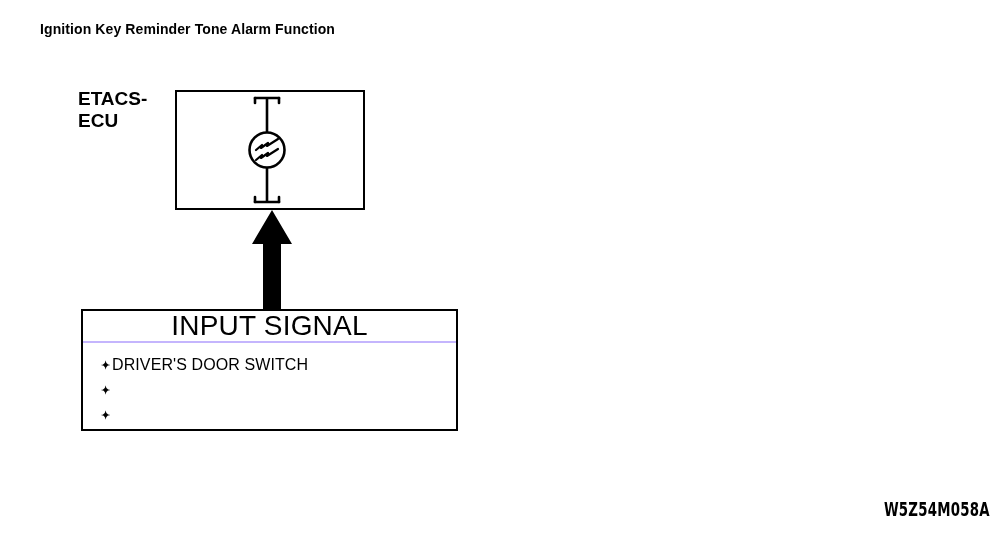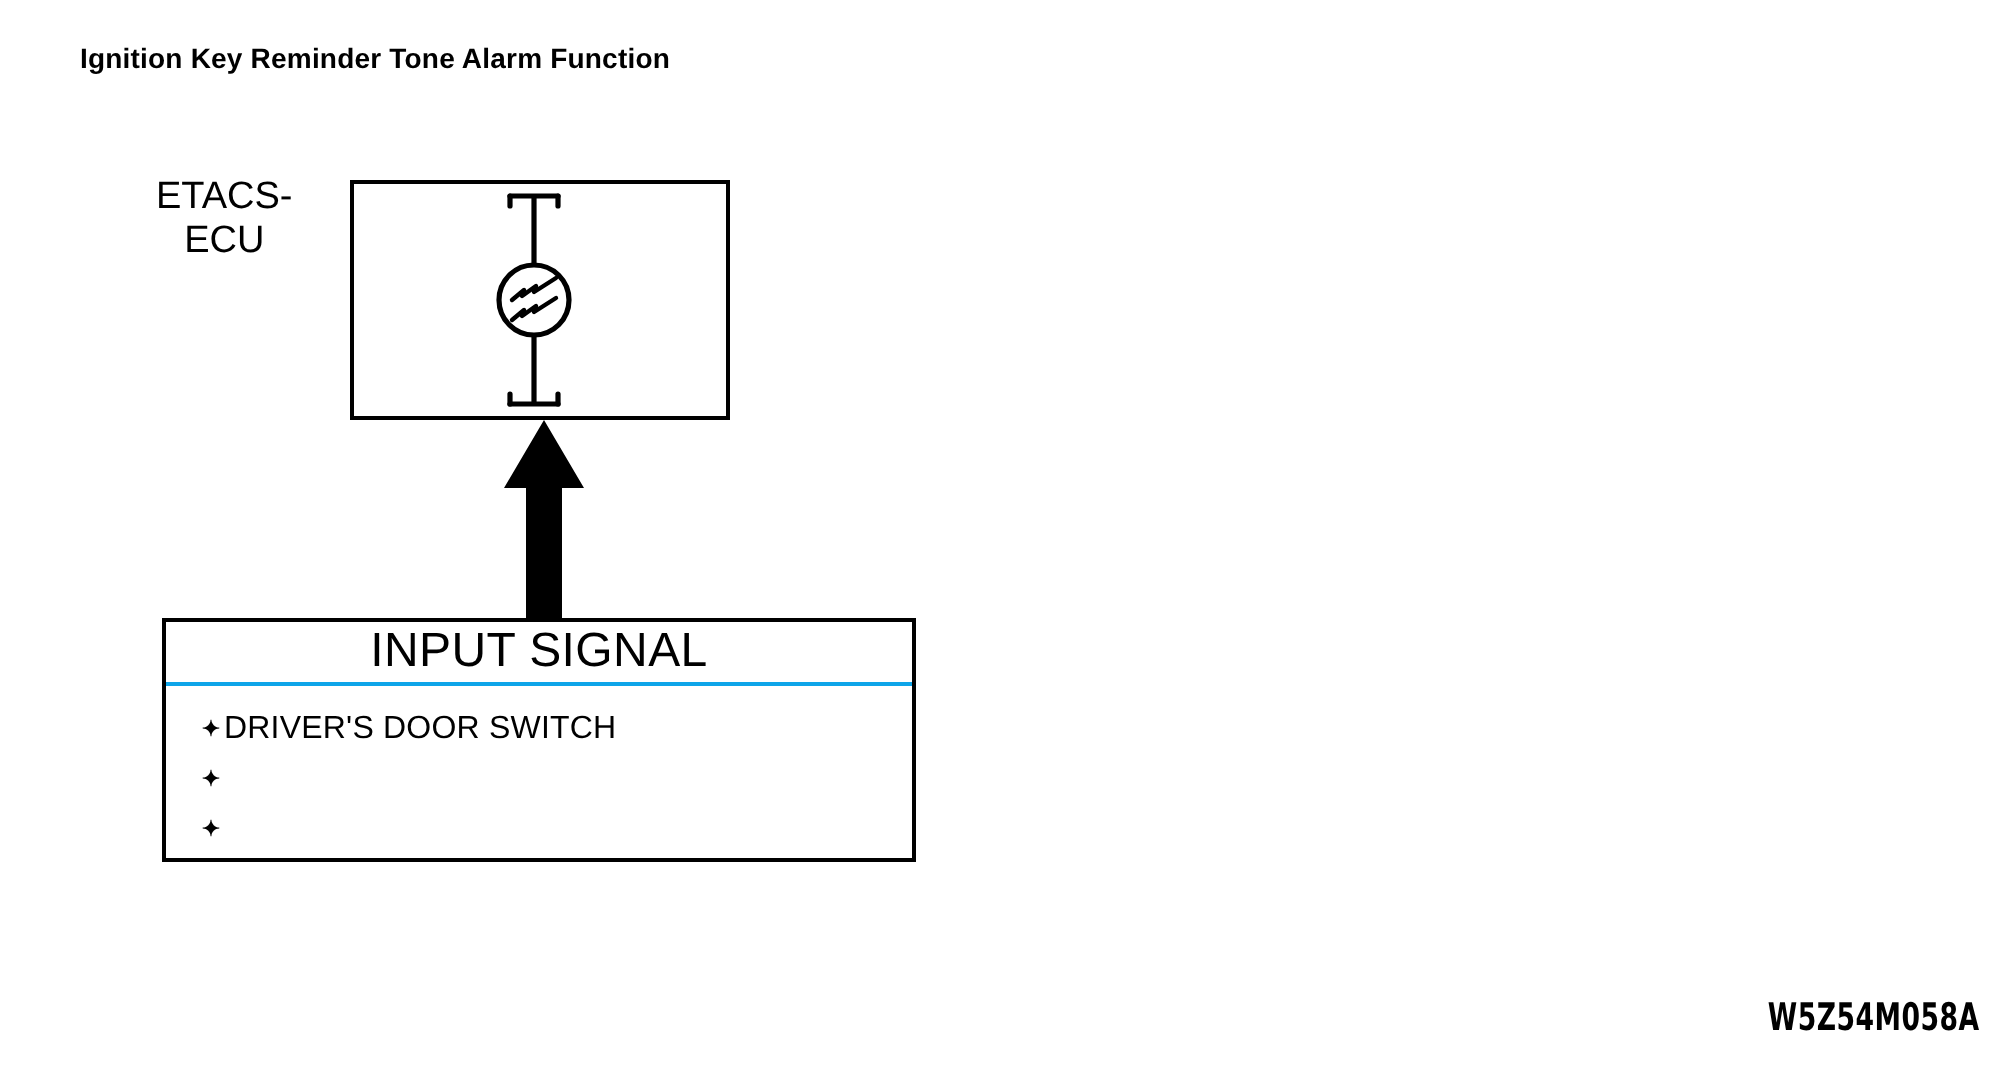--- a/index.html
+++ b/index.html
@@ -29,23 +29,22 @@
     margin-left: 16px;
   }
 
   
   #ecu-label {
     position: absolute;
     left: 78px;
     top: 88px;
     font-size: 19px;
     line-height: 22px;
-    font-weight: normal;
+    font-weight: bold;
     white-space: nowrap;
-    text-align: center;
   }
 
   
   #ecu-box {
     position: absolute;
     left: 175px;
     top: 90px;
     width: 190px;
     height: 120px;
     border: 2px solid #000000;
@@ -75,25 +74,25 @@
     left: 81px;
     top: 309px;
     width: 377px;
     height: 122px;
     border: 2px solid #000000;
     background: #ffffff;
     box-sizing: border-box;
   }
   #input-signal-header {
     height: 30px;
-    border-bottom: 2px solid #0ea5e9;
+    border-bottom: 2px solid #c4b5fd;
     display: flex;
     align-items: center;
     justify-content: center;
-    font-size: 24px;
+    font-size: 28px;
     letter-spacing: 0.2px;
   }
   #input-signal-list {
     padding: 7px 0 0 16px;
   }
   .signal-item {
     display: flex;
     align-items: flex-end;
     height: 25px;
   }

